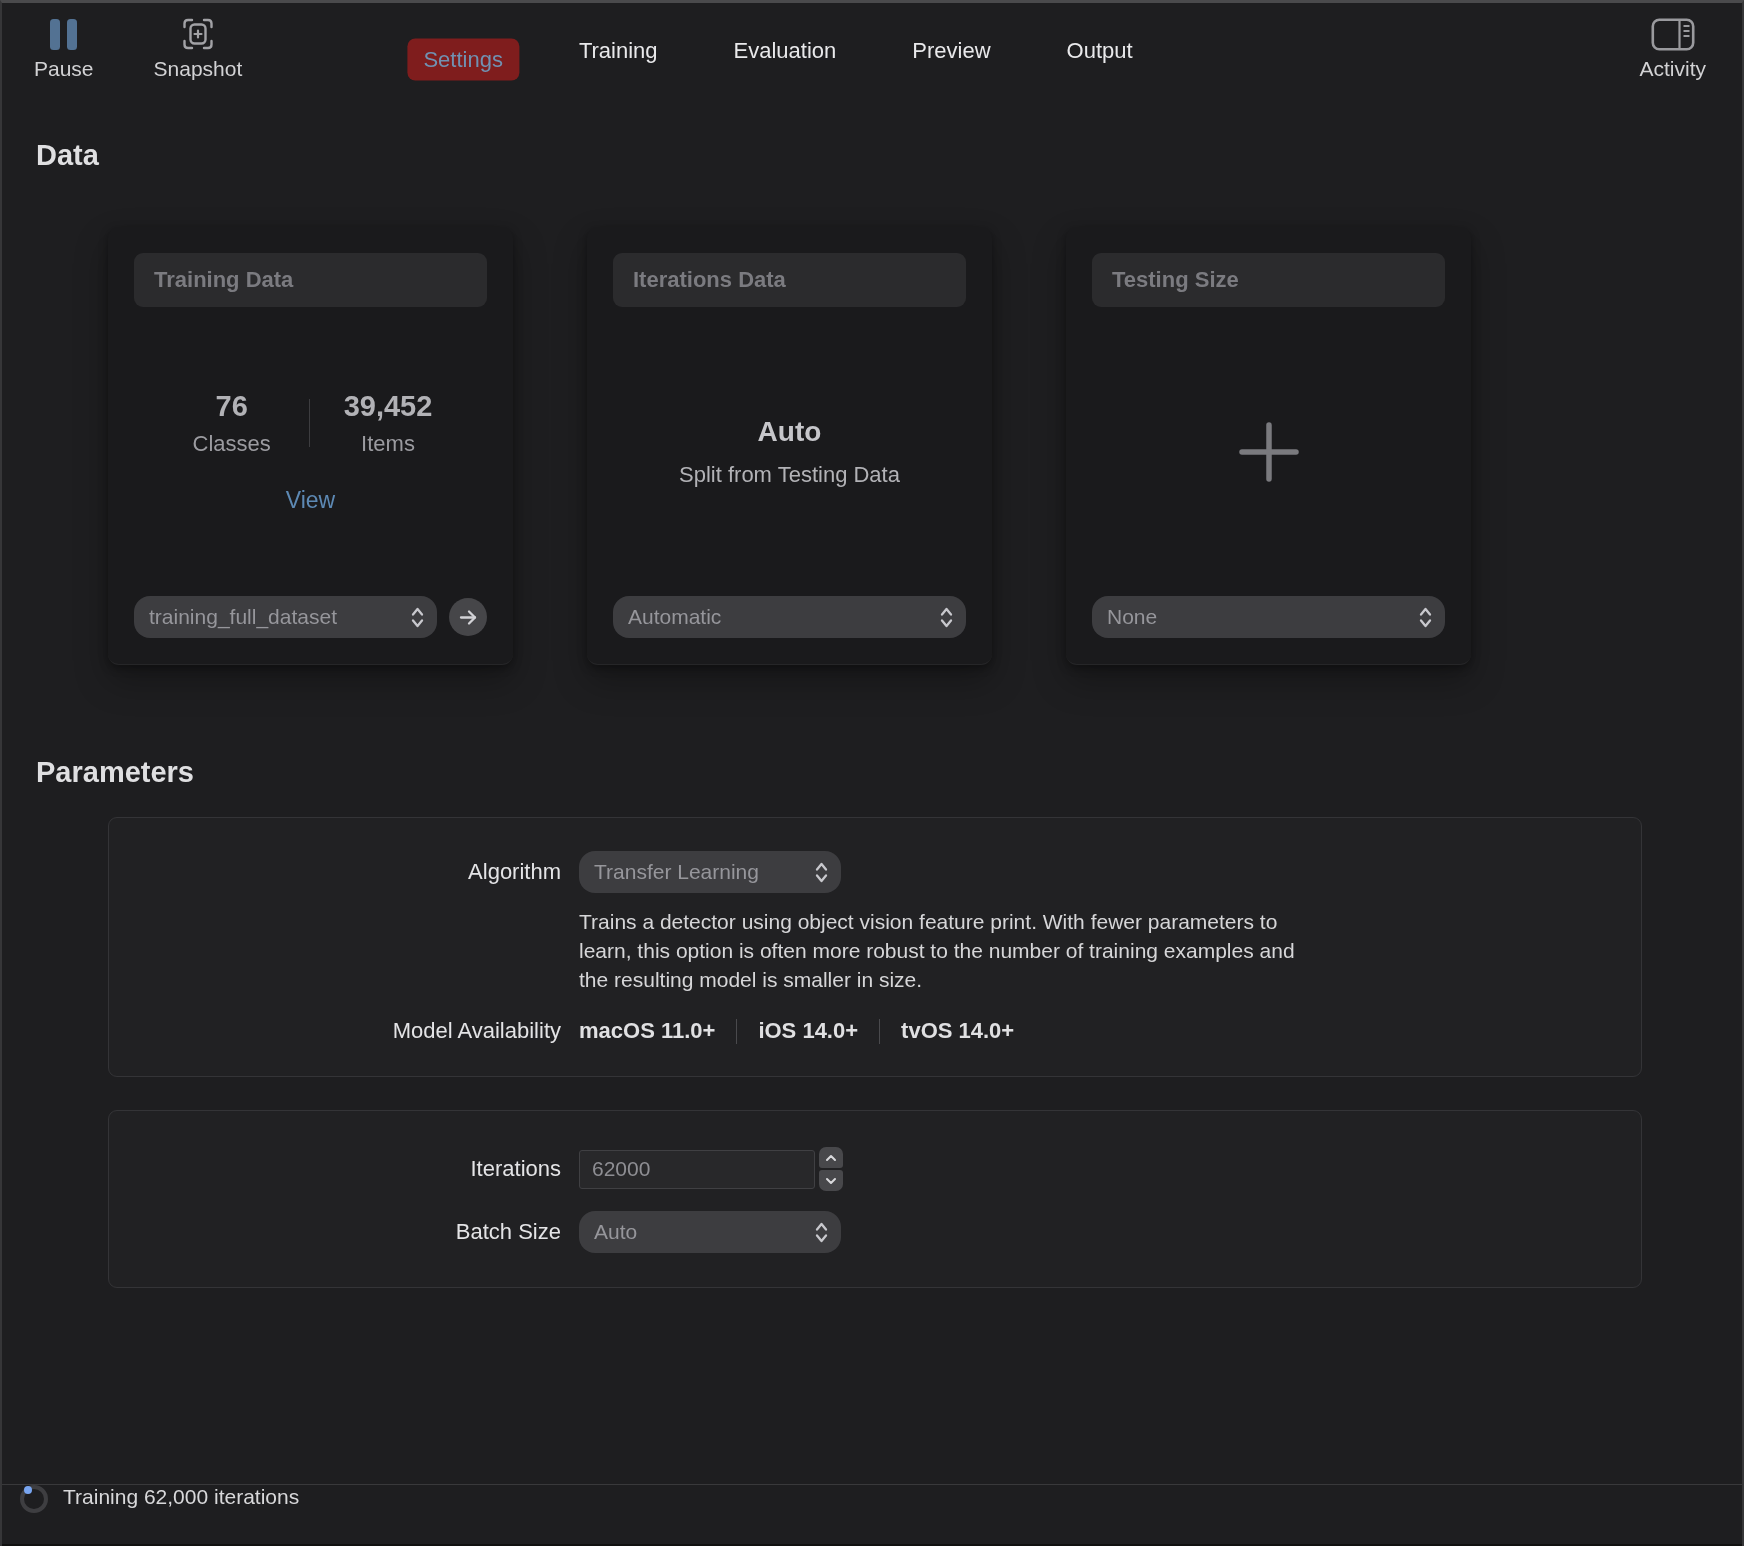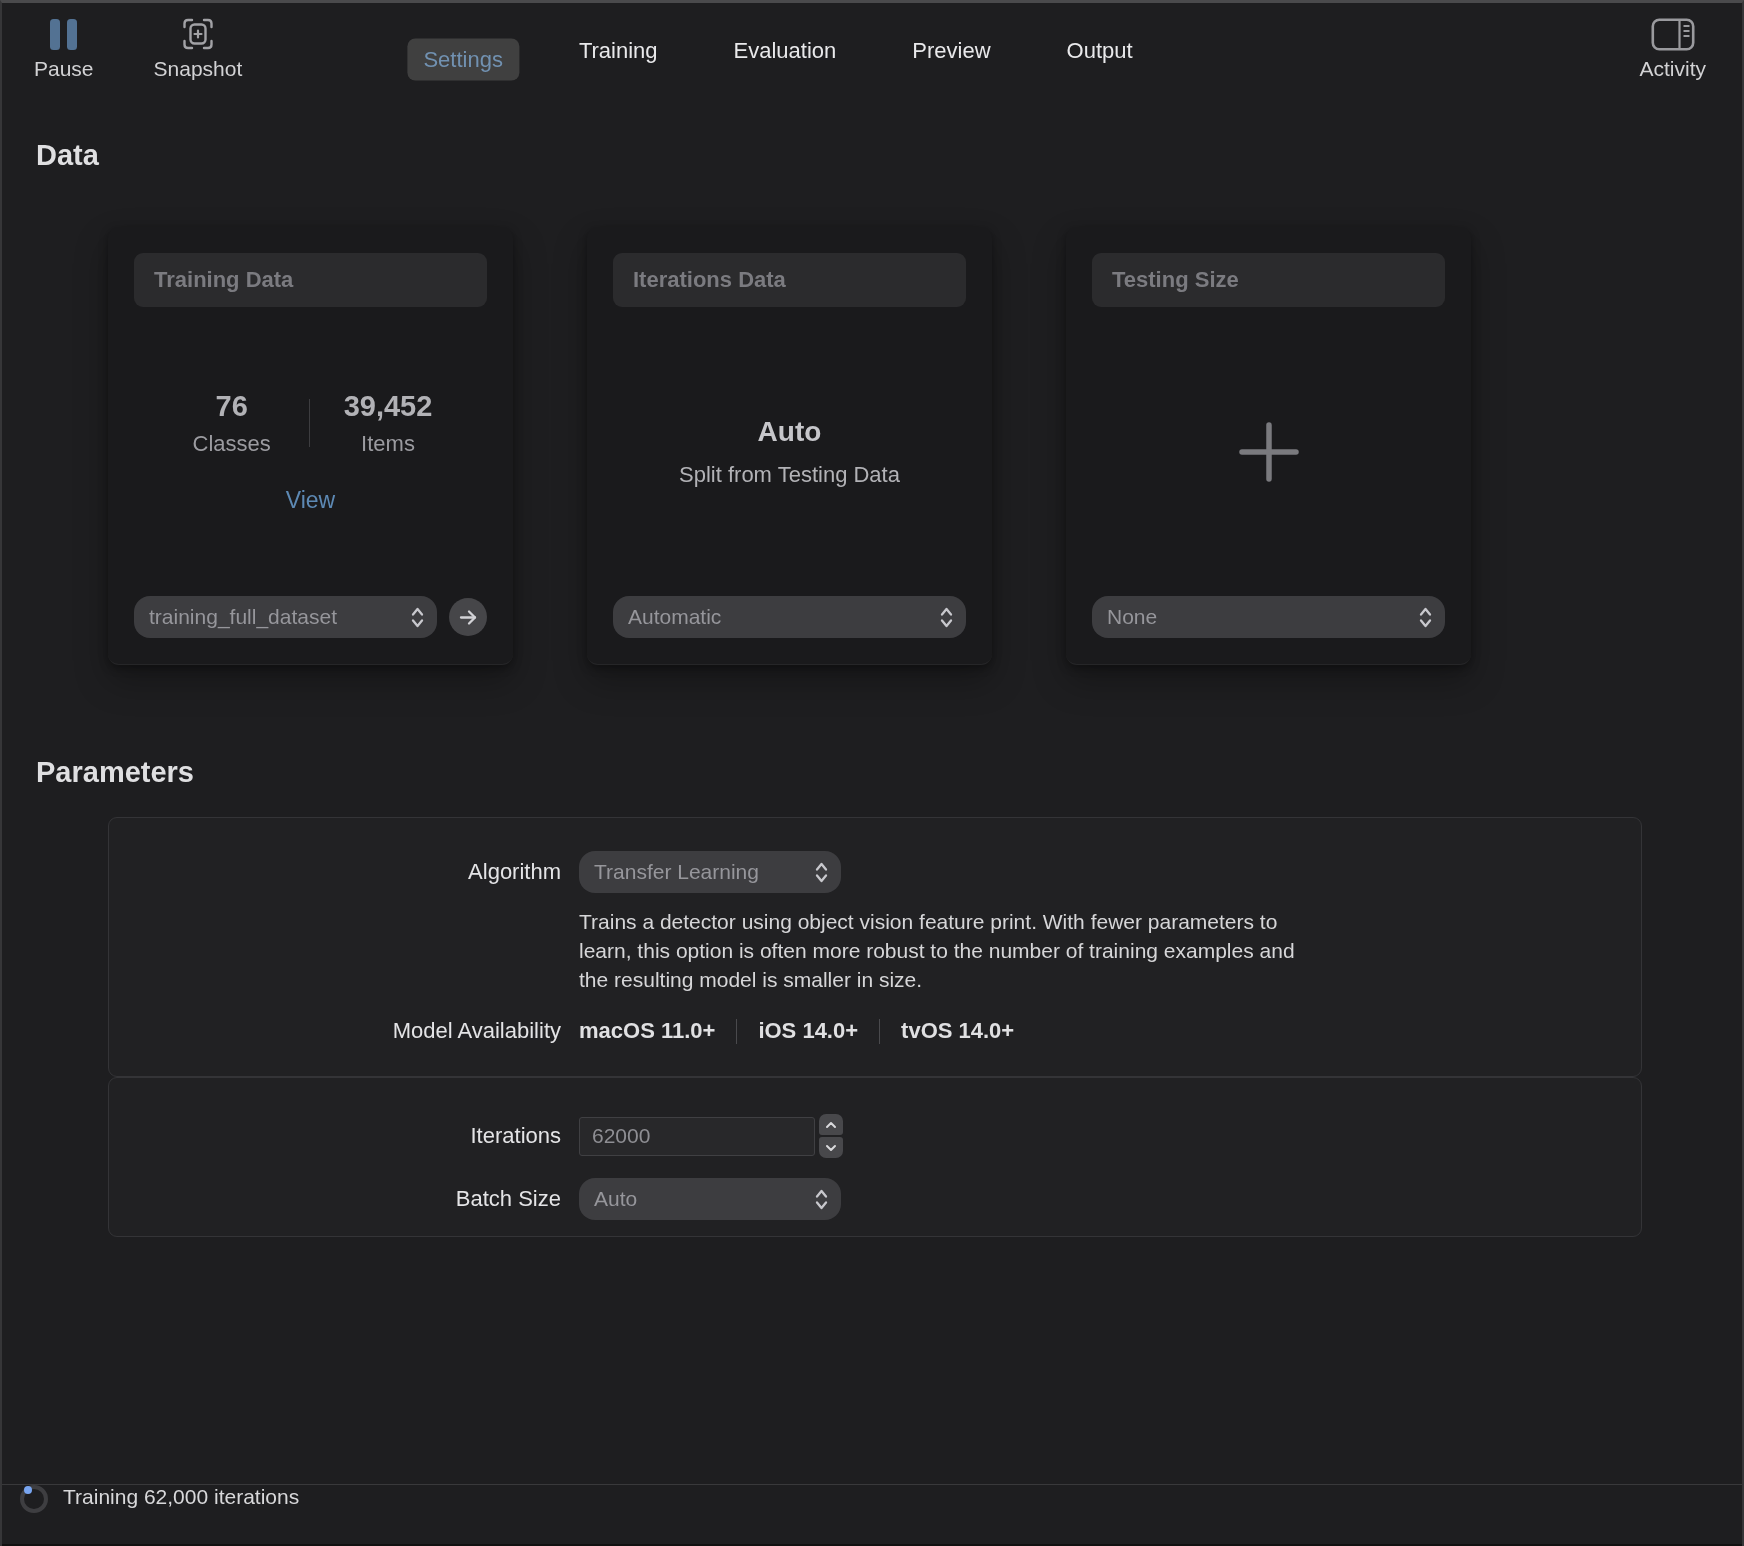--- a/index.html
+++ b/index.html
@@ -15,21 +15,21 @@
   .toolbar { height:93px; display:flex; align-items:center; padding:0 32px; position:relative; }
   .tool { display:flex; flex-direction:column; align-items:center; gap:7px; margin-right:60px; cursor:default; }
   .tool-label { font-size:21px; color:#d2d2d4; }
   .pause-icon { display:flex; gap:7px; height:32px; align-items:center; }
   .pause-icon i { display:block; width:10px; height:31px; background:#537293; border-radius:3.5px; }
   .icon-box { height:32px; display:flex; align-items:center; justify-content:center; }
 
   .tabbar { position:absolute; left:50%; top:47px; transform:translate(calc(-50% - 94px), -50%);
             display:flex; align-items:center; gap:44px; }
   .tab { font-size:22px; color:#e9e9eb; padding:8px 16px; border-radius:8px; white-space:nowrap; cursor:default; }
-  .tab.selected { background:#404040; color:#7191b1;margin-top:19px; }
+  .tab.selected { background:#7f1d1d; color:#7191b1;margin-top:19px; }
 
   .activity-tool { margin-left:auto; margin-right:4px; display:flex; flex-direction:column; align-items:center; gap:6px; }
 
   
   .content { padding:0 0 0 34px; }
   .section-title { font-size:29px; font-weight:bold; color:#dfdfe1; line-height:34px; }
   .title-data { margin-top:42px; }
   .title-params { margin-top:90px; }
 
   
@@ -57,21 +57,21 @@
             padding:0 12px 0 15px; flex:1; font-size:21px; color:#96969b; cursor:default; }
   .select .sel-text { overflow:hidden; white-space:nowrap; }
   .select .chev { margin-left:auto; display:flex; color:#c8c8cd; }
   .arrow-btn { width:38px; height:38px; border-radius:50%; background:#464649; flex:none;
                display:flex; align-items:center; justify-content:center; cursor:pointer; }
 
   
   .panel { margin-left:72px; margin-right:100px; border:1px solid #343437; border-radius:9px;
            background:rgba(255,255,255,.015); }
   .panel-1 { margin-top:28px; padding:33px 0 32px; }
-  .panel-2 { padding:36px 0 16px; }
+  .panel-2 { margin-top:33px; padding:36px 0 34px; }
 
   .prow { display:flex; align-items:center; }
   .prow + .prow { margin-top:20px; }
   .prow-label { width:452px; flex:none; text-align:right; font-size:22px; color:#e4e4e6; }
   .prow-ctrl { margin-left:18px; display:flex; align-items:center; }
 
   .select-sm { width:262px; flex:none; height:42px; }
   .algo-desc { margin:14px 0 0 470px; width:716px; font-size:21px; line-height:29px; color:#d6d6d8; }
   .ma-row { margin-top:24px; align-items:center; }
   .ma-values { display:flex; align-items:center; }

